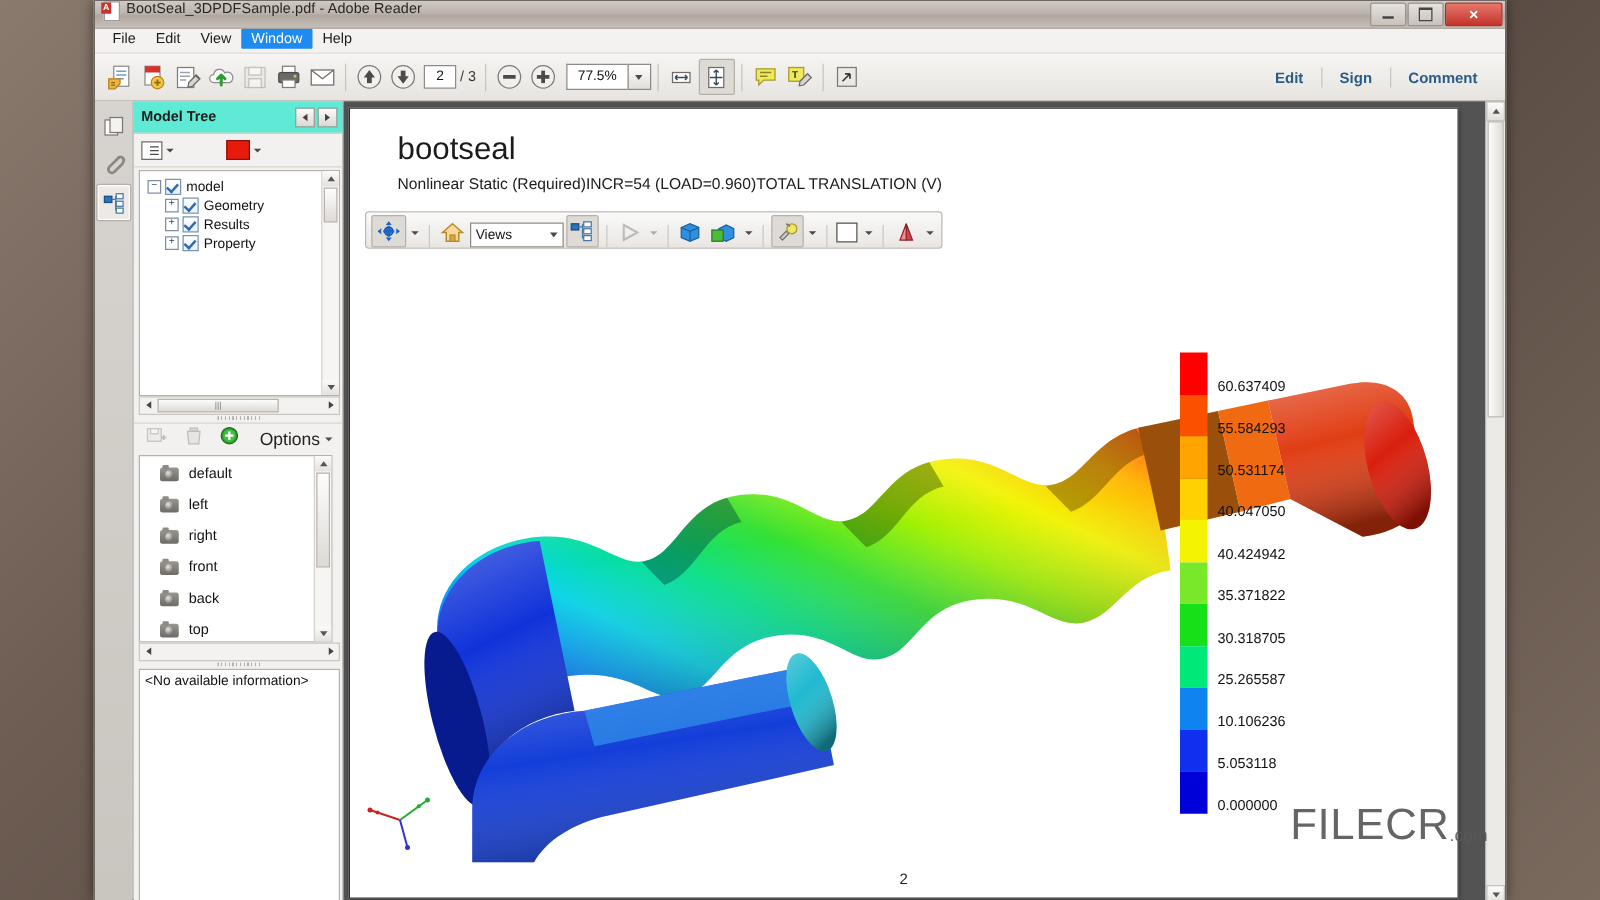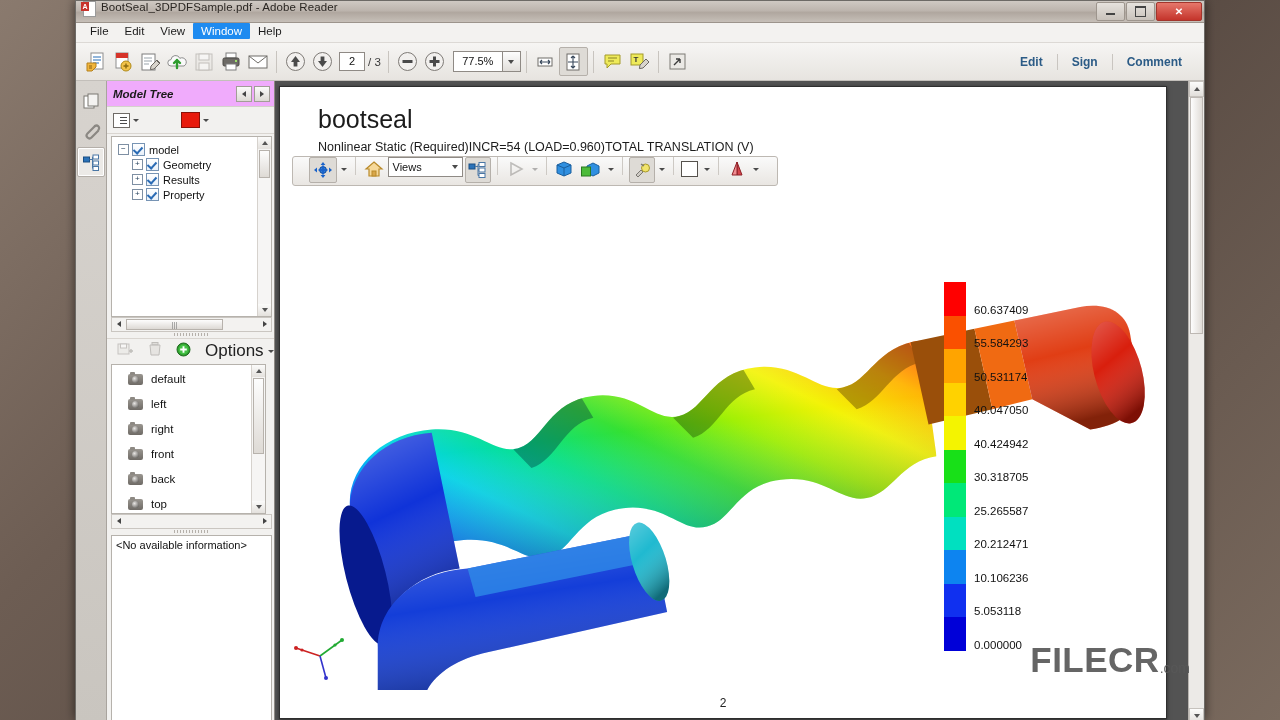--- a/index.html
+++ b/index.html
@@ -55,21 +55,21 @@
   .tr-sep{width:1px;height:16px;background:#c9c5c0;}
   
   #content{display:flex;height:calc(720px - 21px - 19px - 37px);}
   
   #rail{width:30px;background:linear-gradient(180deg,#d7d3ce,#c9c5bf);border-right:1px solid #a9a49e;
         padding-top:6px;display:flex;flex-direction:column;align-items:center;gap:2px;flex:none;}
   .rail-btn{width:26px;height:28px;display:flex;align-items:center;justify-content:center;border-radius:2px;}
   .rail-btn.on{background:#eceae7;border:1px solid #b4afa9;box-shadow:inset 0 0 0 1px #fff;}
   
   #navpanel{width:167px;background:#f2f1ef;border-right:1px solid #8e8a85;display:flex;flex-direction:column;flex:none;}
-  #nav-head{height:25px;display:flex;align-items:center;padding:0 4px 0 6px;border-bottom:1px solid #d5d1cc;background:#f0abfc;font-style:italic;}
+  #nav-head{height:25px;display:flex;align-items:center;padding:0 4px 0 6px;border-bottom:1px solid #d5d1cc;background:#5eead4;}
   #nav-head .ttl{font-size:11.5px;font-weight:bold;color:#1b1b1b;flex:1;}
   .navhb{width:14px;height:14px;border:1px solid #a29d97;background:linear-gradient(180deg,#fbfbfa,#ddd9d4);
     display:flex;align-items:center;justify-content:center;margin-left:2px;}
   .tri-l{width:0;height:0;border-top:3px solid transparent;border-bottom:3px solid transparent;border-right:4px solid #444;}
   .tri-r{width:0;height:0;border-top:3px solid transparent;border-bottom:3px solid transparent;border-left:4px solid #444;}
   #nav-tools{height:26px;display:flex;align-items:center;padding:0 6px;gap:4px;border-bottom:1px solid #d9d5d0;}
   .listicon{width:15px;height:13px;border:1px solid #6f6b66;background:#fff;position:relative;}
   .listicon i{position:absolute;left:6px;height:1.5px;background:#4a4a4a;width:7px;}
   .swatch{width:17px;height:14px;background:#e81a0c;border:1px solid #8a1108;}
   
@@ -88,60 +88,60 @@
   .tri-u{width:0;height:0;border-left:3px solid transparent;border-right:3px solid transparent;border-bottom:4px solid #555;}
   .tri-d{width:0;height:0;border-left:3px solid transparent;border-right:3px solid transparent;border-top:4px solid #555;}
   .hsb{height:13px;margin:0 2px 0 4px;background:#f3f2f0;border:1px solid #cac6c1;display:flex;align-items:center;position:relative;}
   .hsb .hthumb{position:absolute;left:14px;width:95px;top:1px;bottom:1px;background:linear-gradient(180deg,#fdfdfd,#ddd9d4);
      border:1px solid #b7b2ac;display:flex;align-items:center;justify-content:center;font-size:7px;color:#777;}
   .hsb .ha{width:13px;display:flex;align-items:center;justify-content:center;}
   .grip{height:6px;display:flex;align-items:center;justify-content:center;}
   .grip i{width:34px;height:3px;background:repeating-linear-gradient(90deg,#b5b0aa 0 1px,transparent 1px 3px);}
   
   #views-tools{height:25px;display:flex;align-items:center;padding:0 8px 0 10px;gap:14px;border-top:1px solid #d9d5d0;}
-  .opt-lbl{font-size:17px;color:#222;margin-left:auto;display:flex;align-items:center;gap:4px;}
+  .opt-lbl{font-size:14px;color:#222;margin-left:auto;display:flex;align-items:center;gap:4px;}
   #views-wrap{height:148px;position:relative;background:#fff;margin:0 8px 0 4px;border:1px solid #b6b2ac;}
   #views-list{position:absolute;inset:0;right:13px;overflow:hidden;padding-top:2px;}
   .vrow{display:flex;align-items:center;height:25px;padding-left:16px;font-size:11.5px;color:#111;gap:8px;}
   .cam{width:15px;height:11px;background:linear-gradient(180deg,#9a9690,#6e6a65);border-radius:2px;position:relative;flex:none;}
   .cam::before{content:"";position:absolute;left:4px;top:2px;width:7px;height:7px;border-radius:50%;
      background:radial-gradient(circle at 35% 35%,#e8e6e3,#4a4744);}
   .cam::after{content:"";position:absolute;left:2px;top:-2px;width:5px;height:3px;background:#8d8983;border-radius:1px;}
   #info-box{flex:1;min-height:0;background:#fff;margin:0 2px 3px 4px;border:1px solid #b6b2ac;padding:3px 4px;
      font-size:11px;color:#111;}
   
   #docarea{flex:1;background:#535353;position:relative;overflow:hidden;}
   #page{position:absolute;left:4px;top:5px;width:886px;height:auto;bottom:5px;background:#fff;
         border:1px solid #2e2e2e;box-shadow:0 1px 4px rgba(0,0,0,.5);overflow:hidden;}
   #pg-title{font-size:25px;color:#1b1b1b;padding:18px 0 0 38px;font-weight:normal;}
   #pg-sub{font-size:12.5px;color:#1b1b1b;padding:6px 0 0 38px;}
   
-  #d3bar{margin:2px 0 0 12px;width:452px;height:28px;border:1px solid #bdb8b2;border-radius:3px;
-     background:linear-gradient(180deg,#fafafa,#e9e6e2);display:flex;align-items:flex-start;padding:0 16px;gap:2px;}
+  #d3bar{margin:15px 0 0 12px;width:452px;height:28px;border:1px solid #bdb8b2;border-radius:3px;
+     background:linear-gradient(180deg,#fafafa,#e9e6e2);display:flex;align-items:flex-end;padding:0 4px;gap:2px;}
   .d3b{height:24px;display:flex;align-items:center;justify-content:center;border-radius:2px;padding:0 2px;}
   .d3b.on{background:#dedbd6;border:1px solid #b5b0aa;}
   .d3sep{width:1px;height:18px;background:#cdc9c4;margin:0 4px;}
   .viewsel{width:122px;height:18px;border:1px solid #8f8a85;background:#fff;display:flex;align-items:center;
      padding:0 4px;font-size:11px;color:#111;justify-content:space-between;}
   
   #canvas3d{position:absolute;left:2px;right:2px;top:205px;bottom:28px;overflow:hidden;}
   
   #legend{position:absolute;right:92px;top:195px;width:130px;}
   .lg-row{display:flex;align-items:flex-end;height:33.5px;}
   .lg-sw{width:22px;height:33.5px;flex:none;}
   .lg-txt{font-size:11.5px;color:#111;padding-left:8px;margin-top:-6px;}
   #pagenum{position:absolute;bottom:8px;left:0;right:0;text-align:center;font-size:12px;color:#222;}
   
   #doc-vsb{position:absolute;right:0;top:0;bottom:0;width:15px;background:#eceae7;border-left:1px solid #b9b5b0;}
   #doc-vsb .ar{height:14px;display:flex;align-items:center;justify-content:center;background:linear-gradient(180deg,#fcfcfb,#e2dfdb);border:1px solid #c6c2bd;}
   #doc-vsb .thumb{position:absolute;left:1px;right:1px;top:16px;height:235px;background:linear-gradient(90deg,#fdfdfd,#e0dcd7);border:1px solid #bdb8b3;}
   #doc-close{position:absolute;right:4px;top:3px;font-size:13px;color:#1a1a1a;font-weight:bold;}
   
   #wm{position:absolute;right:14px;bottom:44px;display:flex;align-items:flex-end;pointer-events:none;}
-  #wm .big{font-size:35px;font-weight:bold;color:#585858;letter-spacing:.5px;opacity:.92;}
+  #wm .big{font-size:35px;font-weight:normal;color:#585858;letter-spacing:.5px;opacity:.92;}
   #wm .sm{font-size:14px;color:#585858;margin-bottom:4px;opacity:.92;}
   
   #triad{position:absolute;left:8px;bottom:8px;width:60px;height:52px;}
 </style>
 </head>
 <body>
 
 <div id="desktop"></div>
 
 <div id="window">
@@ -708,30 +708,30 @@
           </div>
           <div class="lg-row">
             <div class="lg-sw" style="background:#ffd200"></div>
             <div class="lg-txt">40.047050</div>
           </div>
           <div class="lg-row">
             <div class="lg-sw" style="background:#f4f400"></div>
             <div class="lg-txt">40.424942</div>
           </div>
           <div class="lg-row">
+            <div class="lg-sw" style="background:#7ae82a"></div>
+            <div class="lg-txt">35.371822</div>
+          </div>
+          <div class="lg-row">
             <div class="lg-sw" style="background:#18e018"></div>
             <div class="lg-txt">30.318705</div>
           </div>
           <div class="lg-row">
             <div class="lg-sw" style="background:#00e878"></div>
             <div class="lg-txt">25.265587</div>
-          </div>
-          <div class="lg-row">
-            <div class="lg-sw" style="background:#00e0c0"></div>
-            <div class="lg-txt">20.212471</div>
           </div>
           <div class="lg-row">
             <div class="lg-sw" style="background:#0d84f0"></div>
             <div class="lg-txt">10.106236</div>
           </div>
           <div class="lg-row">
             <div class="lg-sw" style="background:#1030f0"></div>
             <div class="lg-txt">5.053118</div>
           </div>
           <div class="lg-row">

